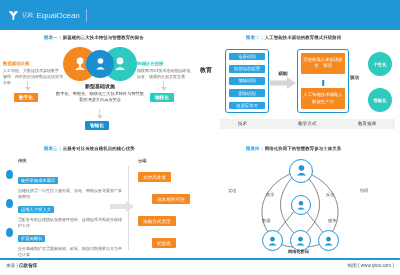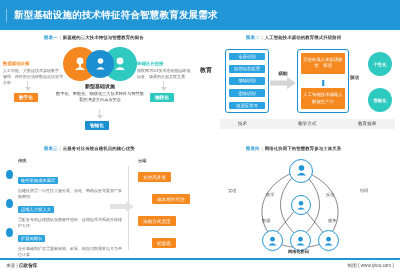--- a/index.html
+++ b/index.html
@@ -204,22 +204,30 @@
     box-sizing:border-box;font-size:4.6px;color:#555;
   }
   .foot b{color:#333;}
 </style>
 </head>
 <body>
 
 <div class="page">
 
   <div class="header">
+    <div class="logo-wrap">
+      <span class="logo-mark">
+        <svg width="11" height="11" viewBox="0 0 11 11">
+          <path d="M0.6 1.2 L4.2 1.2 L5.4 3.6 L6.6 1.2 L10.2 1.2 L6.3 6.0 L6.3 9.8 L4.5 9.8 L4.5 6.0 Z" fill="#ffffff"></path>
+        </svg>
+      </span>
+      <span class="logo-cn">亿欧</span>
+      <span class="logo-en">EqualOcean</span>
+    </div>
     <span class="hdr-div"></span>
-    <span class="hdr-title">新型基础设施的技术特征符合智慧教育发展需求</span>
   </div>
 
   <div class="sec-cap" style="left:44px;top:35px;">
     <span class="num">图表一</span><span class="bar">|</span><span>新基建的三大技术特征与智慧教育的契合</span>
   </div>
   <div class="sec-cap" style="left:246px;top:35px;">
     <span class="num">图表二</span><span class="bar">|</span><span>人工智能技术驱动的教育模式升级路径</span>
   </div>
   <div class="sec-cap" style="left:44px;top:146px;">
     <span class="num">图表三</span><span class="bar">|</span><span>云服务对比传统自建机房的核心优势</span>

